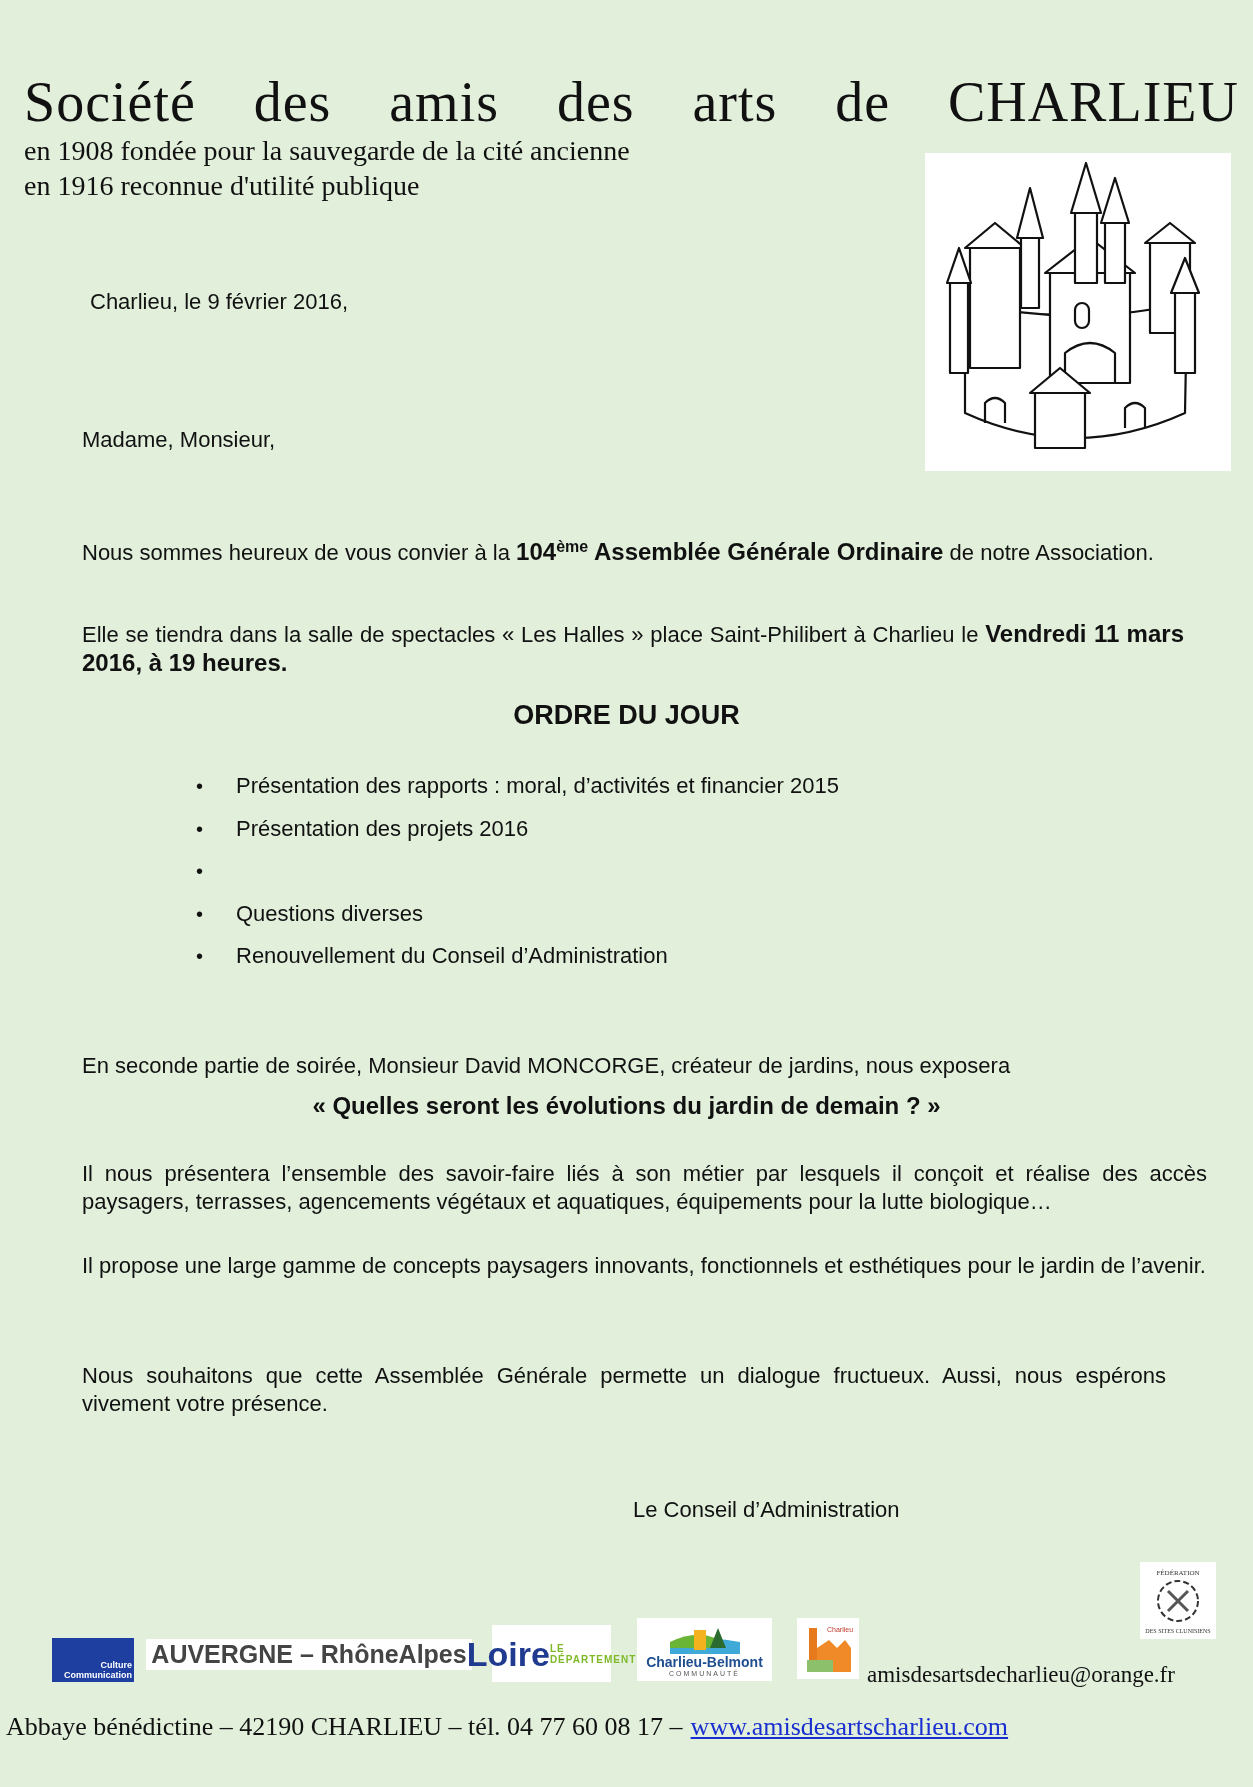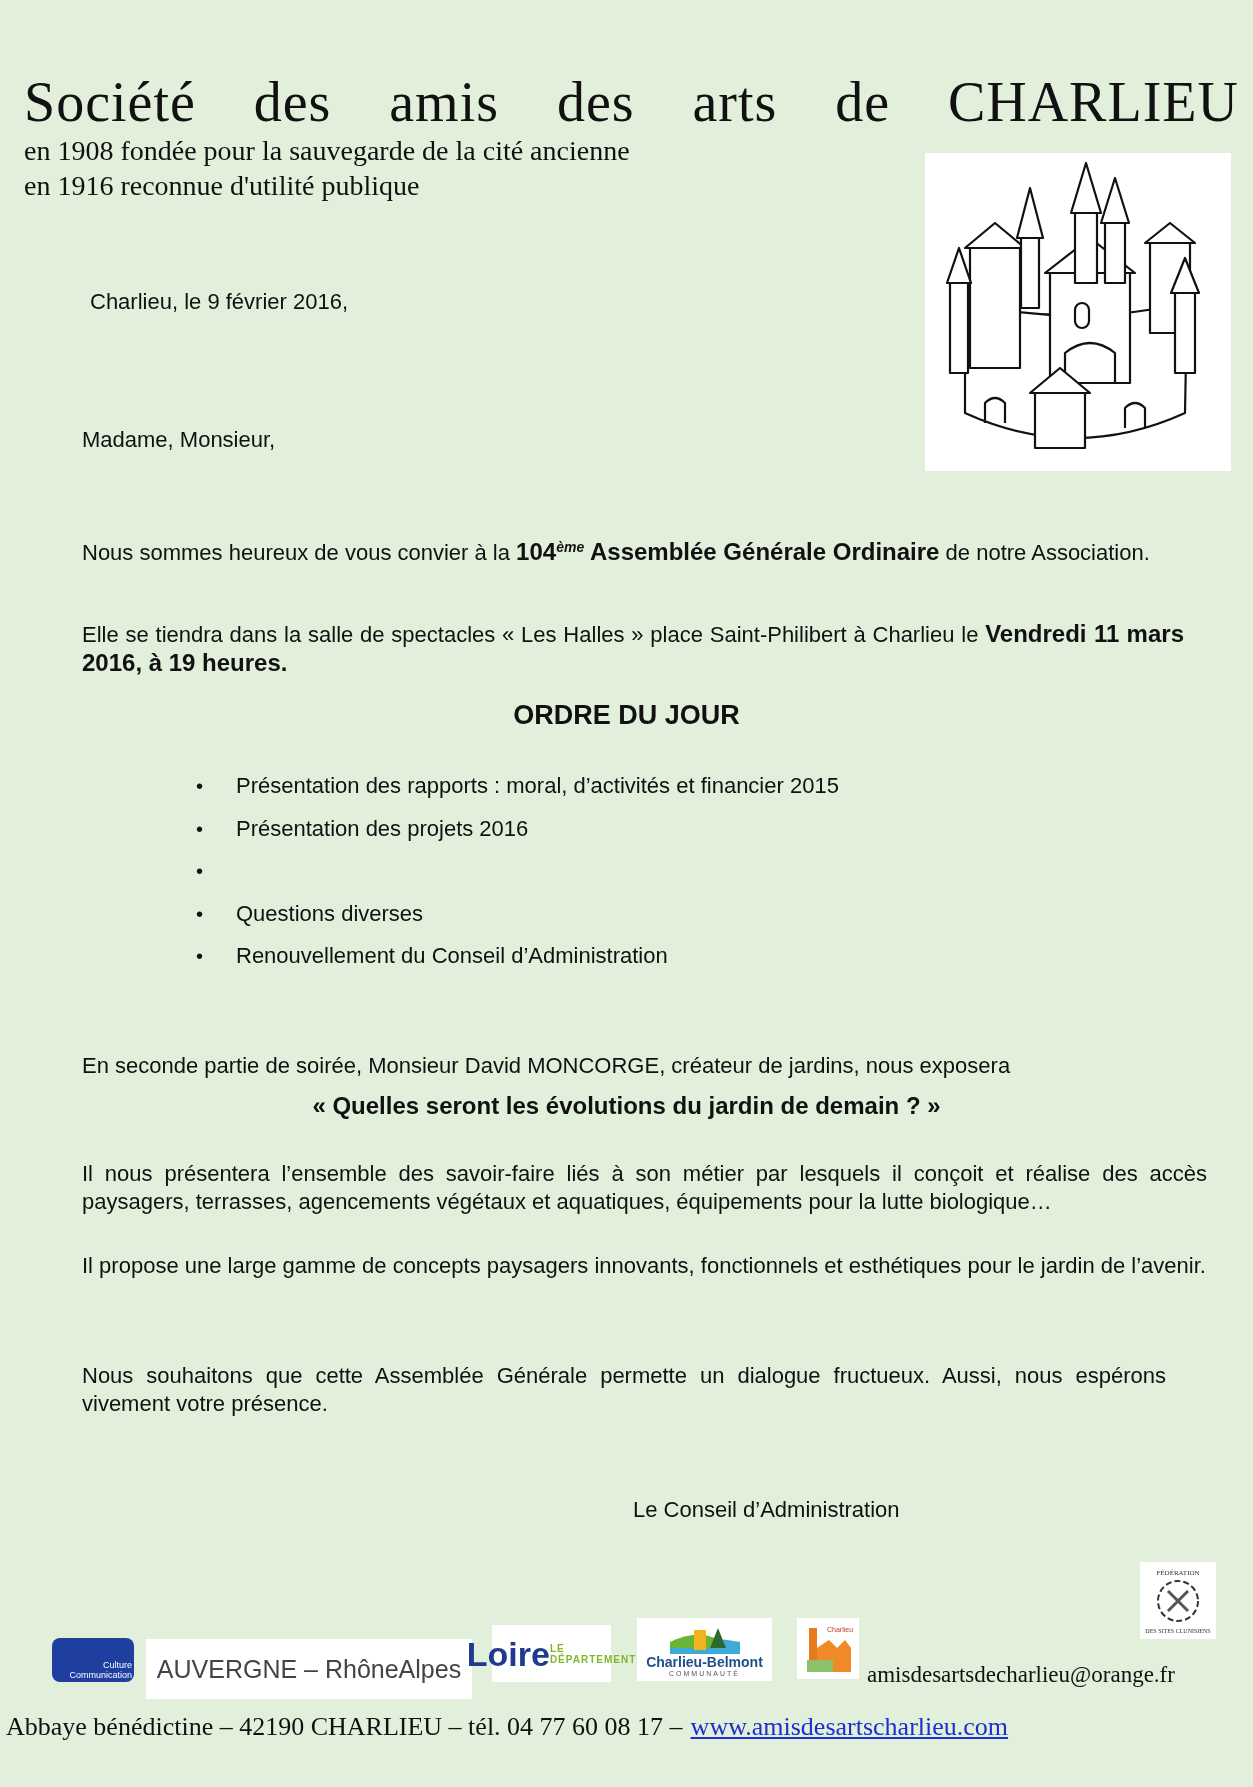--- a/index.html
+++ b/index.html
@@ -10,21 +10,21 @@
   .abs { position:absolute; }
   .serif { font-family:"Liberation Serif", "DejaVu Serif", serif; }
   #title { left:24px; top:66px; width:1215px; font-size:56px; line-height:72px; white-space:nowrap; display:flex; justify-content:space-between; letter-spacing:1px; }
   .subtitle { left:24px; font-size:28px; line-height:34px; }
   #sub1 { top:134px; }
   #sub2 { top:169px; }
   #illustration { left:925px; top:153px; width:306px; height:318px; background:#fff; }
   .body-text { font-size:22px; line-height:28px; }
   .para { left:82px; width:1100px; text-align:justify; }
   .bold { font-weight:bold; }
-  sup { font-size:14px;font-style:italic; }
+  sup { font-size:16px; }
   #agenda-heading { left:0; width:1253px; top:700px; text-align:center; font-size:27px; font-weight:bold; }
   #agenda { left:196px; top:772px; list-style:none; margin:0; padding:0; }
   #agenda li { font-size:22px; line-height:28px; height:42.5px; display:flex; }
   #agenda li .bullet { width:40px; font-size:20px; }
   #talk-title { left:0; width:1253px; top:1092px; text-align:center; font-size:24px; font-weight:bold; }
   .logo { position:absolute; display:flex; align-items:center; justify-content:center; }
   #footer { left:6px; top:1712px; font-size:26px; white-space:nowrap; }
   #footer a { color:#1a2fd0; text-decoration:underline; margin-left:8px; }
   #email { left:867px; top:1662px; font-size:23px; }
 </style>
@@ -108,25 +108,25 @@
     </li>
 </ul>
 
 <div class="abs para body-text" style="top:1052px;">En seconde partie de soirée, Monsieur David MONCORGE, créateur de jardins, nous exposera</div>
 <div id="talk-title" class="abs">« Quelles seront les évolutions du jardin de demain ? »</div>
 <div class="abs para body-text" style="top:1160px; width:1125px;">Il nous présentera l’ensemble des savoir-faire liés à son métier par lesquels il conçoit et réalise des accès paysagers, terrasses, agencements végétaux et aquatiques, équipements pour la lutte biologique…</div>
 <div class="abs para body-text" style="top:1228px; width:1125px; text-align:left;margin-top:24px;">Il propose une large gamme de concepts paysagers innovants, fonctionnels et esthétiques pour le jardin de l’avenir.</div>
 <div class="abs para body-text" style="top:1362px; width:1084px;">Nous souhaitons que cette Assemblée Générale permette un dialogue fructueux. Aussi, nous espérons vivement votre présence.</div>
 <div class="abs body-text" style="left:633px; top:1496px;">Le Conseil d’Administration</div>
 
-<div class="logo" style="left:52px; top:1638px; width:82px; height:44px; background:#1f3fa0; color:#fff; flex-direction:column; align-items:flex-end; justify-content:flex-end; font-size:9px; font-weight:normal; padding:0 2px 2px 0; box-sizing:border-box;border-radius:8px;">
+<div class="logo" style="left:52px; top:1638px; width:82px; height:44px; background:#1f3fa0; color:#fff; flex-direction:column; align-items:flex-end; justify-content:flex-end; font-size:9px; font-weight:bold; padding:0 2px 2px 0; box-sizing:border-box;">
   <span>Culture</span>
   <span>Communication</span>
 </div>
-<div class="logo" style="left:146px; top:1639px; width:326px; height:60px; background:#fff; color:#444; font-size:25px; font-weight:normal;">AUVERGNE – RhôneAlpes</div>
+<div class="logo" style="left:146px; top:1639px; width:326px; height:31px; background:#fff; color:#444; font-size:25px; font-weight:bold;">AUVERGNE – RhôneAlpes</div>
 <div class="logo" style="left:492px; top:1625px; width:119px; height:57px; background:#fff; flex-direction:row;">
   <span style="color:#1f3a8f; font-size:34px; font-weight:bold; line-height:34px;">Loire</span>
   <span style="color:#7fb929; font-size:10px; font-weight:bold; letter-spacing:1px;">LE DÉPARTEMENT</span>
 </div>
 <div class="logo" style="left:637px; top:1618px; width:135px; height:63px; background:#fff; flex-direction:column; justify-content:flex-end; padding-bottom:4px; box-sizing:border-box;">
   <svg width="70" height="28" viewBox="0 0 70 28">
     <path d="M0 22 Q30 8 70 16 L70 28 L0 28 Z" fill="#3fa9d8"></path>
     <path d="M0 16 Q25 4 45 12 L45 22 L0 22 Z" fill="#6bb536"></path>
     <rect x="24" y="4" width="12" height="20" fill="#f4b21e"></rect>
     <path d="M48 2 L56 22 L40 22 Z" fill="#2c6b2f"></path>

